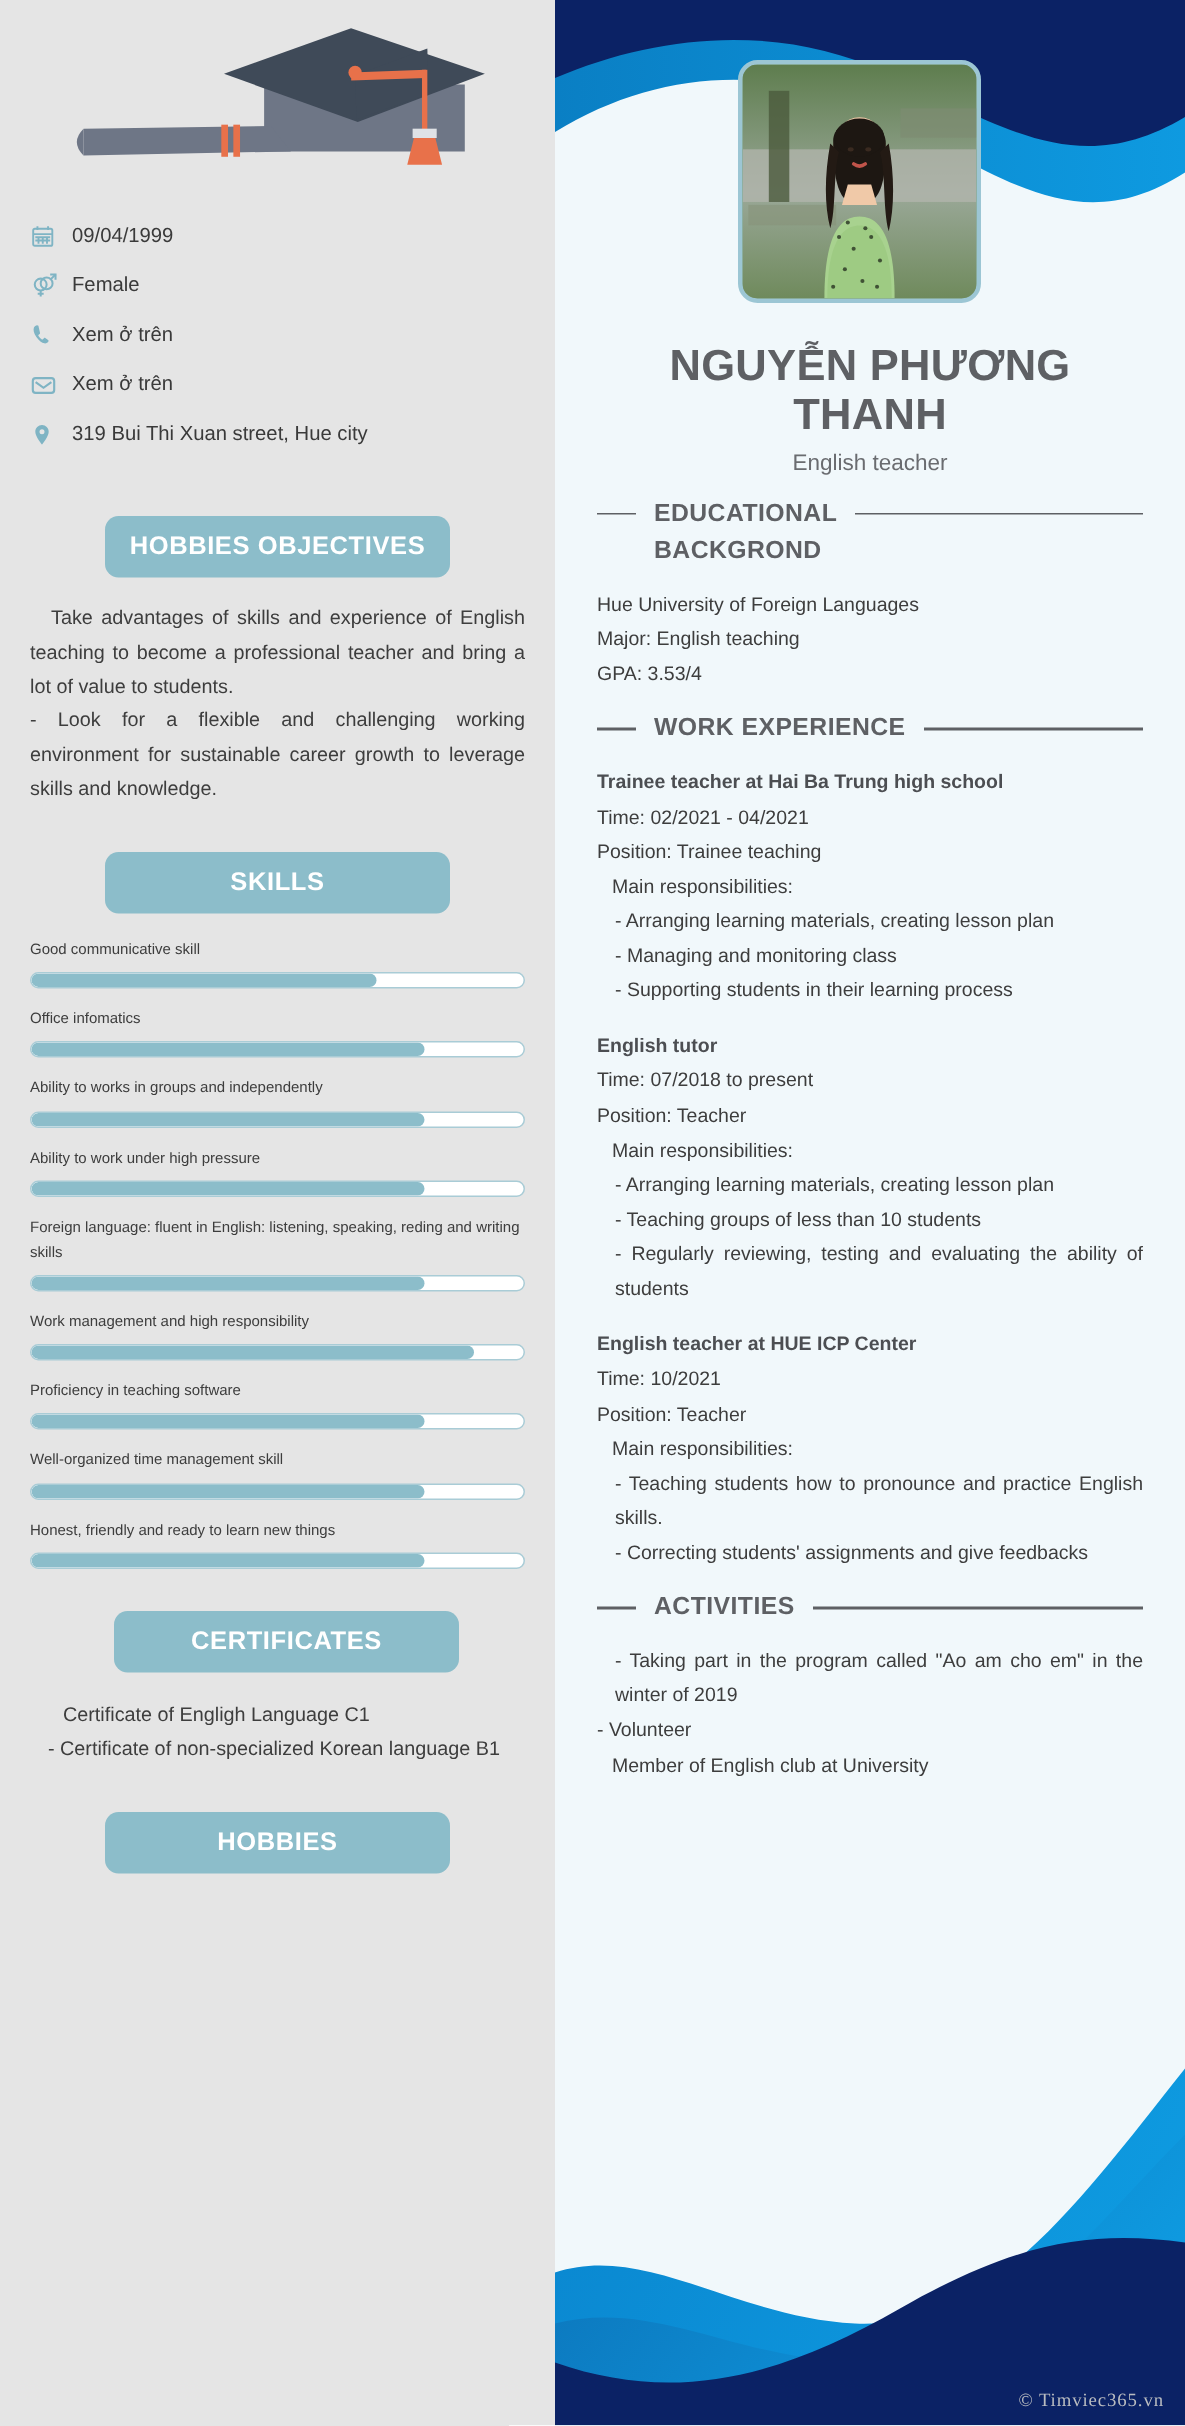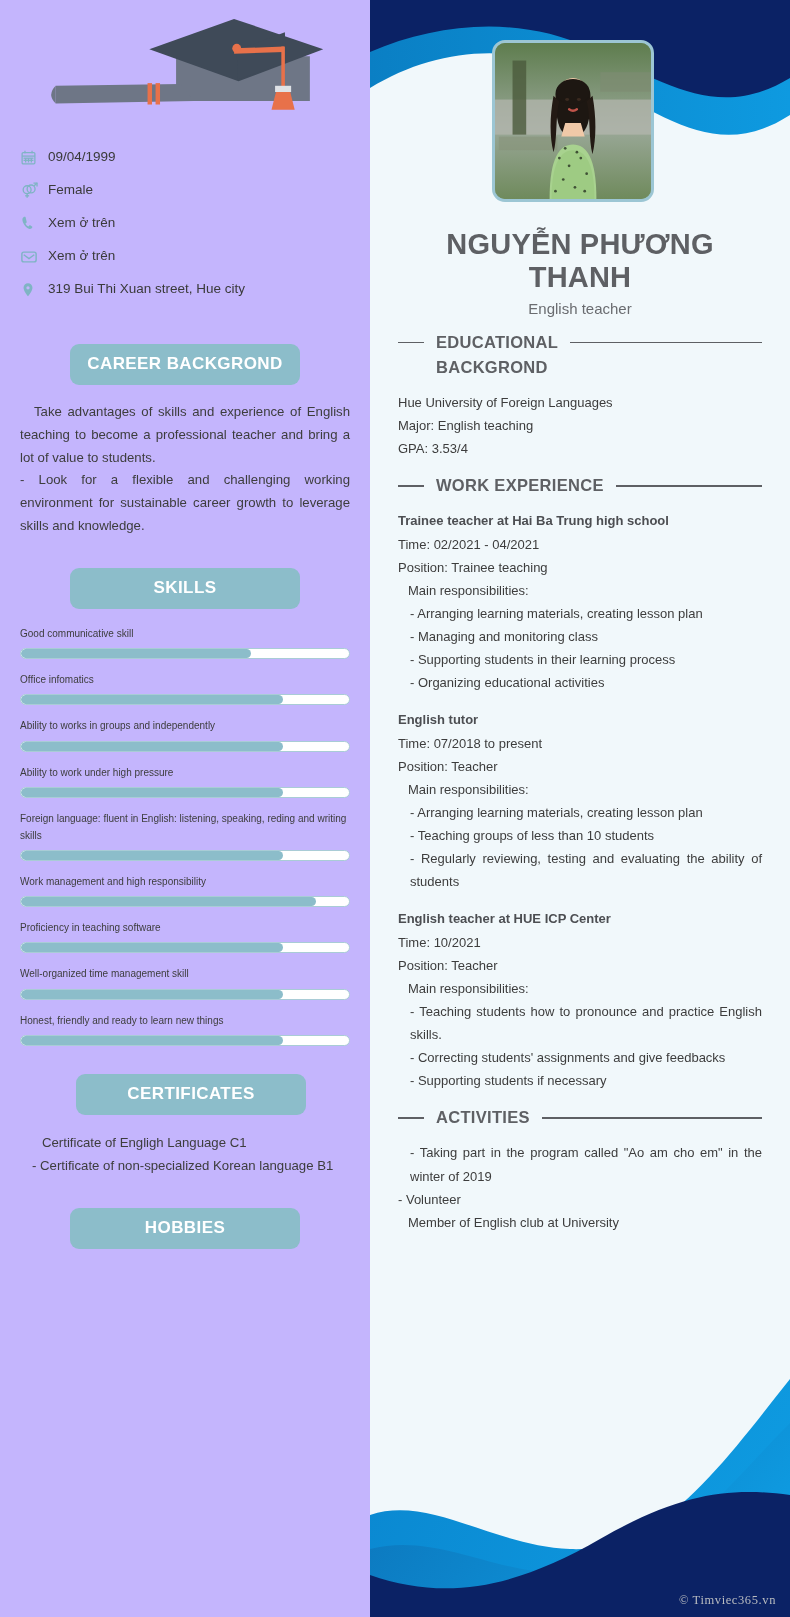--- a/index.html
+++ b/index.html
@@ -16,21 +16,21 @@
     display: flex;
     background: #ffffff;
     overflow: hidden;
   }
 
   
   .left {
     position: relative;
     width: 370px;
     height: 100%;
-    background: #c4b5fd;
+    background: #e5e5e5;
     padding: 0 20px;
   }
   .cap-wrap {
     width: 100%;
     height: 135px;
     position: relative;
   }
   .cap-wrap svg { display: block; width: 100%; height: 100%; }
 
   .contact-list { margin-top: 6px; }
@@ -300,21 +300,21 @@
         <span class="contact-ico">
           <svg width="16" height="18" viewBox="0 0 24 24" fill="currentColor">
             <path d="M12 2C8.3 2 5.3 5 5.3 8.7c0 5 6.7 12.8 6.7 12.8s6.7-7.8 6.7-12.8C18.7 5 15.7 2 12 2zm0 9.2a2.5 2.5 0 110-5 2.5 2.5 0 010 5z"></path>
           </svg>
         </span>
         <span class="contact-txt">319 Bui Thi Xuan street, Hue city</span>
       </div>
     </div>
 
     <div class="sec-objectives">
-      <div class="pill">CAREER BACKGROND</div>
+      <div class="pill">HOBBIES OBJECTIVES</div>
       <div class="objective-body">
         <span class="ind">Take advantages of skills and experience of English teaching to become a professional teacher and bring a lot of value to students.</span>
         <span>- Look for a flexible and challenging working environment for sustainable career growth to leverage skills and knowledge.</span>
       </div>
     </div>
 
     <div class="sec-skills">
       <div class="pill">SKILLS</div>
       <div class="skills-list" id="skills-list">
           <div class="skill">
@@ -467,39 +467,37 @@
       </div>
       <div class="block" id="work-jobs">
           <div class="job">
             <div class="line b">Trainee teacher at Hai Ba Trung high school</div>
             <div class="line ">Time: 02/2021 - 04/2021</div>
             <div class="line ">Position: Trainee teaching</div>
             <div class="line i1">Main responsibilities:</div>
             <div class="line i2">- Arranging learning materials, creating lesson plan</div>
             <div class="line i2">- Managing and monitoring class</div>
             <div class="line i2">- Supporting students in their learning process</div>
-            <div class="line i2">- Organizing educational activities</div>
           </div>
           <div class="job">
             <div class="line b">English tutor</div>
             <div class="line ">Time: 07/2018 to present</div>
             <div class="line ">Position: Teacher</div>
             <div class="line i1">Main responsibilities:</div>
             <div class="line just">-  Arranging learning materials, creating lesson plan</div>
             <div class="line i2">- Teaching groups of less than 10 students</div>
             <div class="line just">- Regularly reviewing, testing and evaluating the ability of students</div>
           </div>
           <div class="job">
             <div class="line b">English teacher at HUE ICP Center</div>
             <div class="line ">Time: 10/2021</div>
             <div class="line ">Position: Teacher</div>
             <div class="line i1">Main responsibilities:</div>
             <div class="line just">- Teaching students how to pronounce and practice English skills.</div>
             <div class="line just">- Correcting students' assignments and give feedbacks</div>
-            <div class="line i2">- Supporting students if necessary</div>
           </div>
         </div>
 
       <div class="sec-head">
         <span class="rule-s"></span>
         <span class="sec-title">ACTIVITIES</span>
         <span class="rule-l"></span>
       </div>
       <div class="block" id="activities-lines">
           <div class="line just">- Taking part in the program called "Ao am cho em" in the winter of 2019</div>

